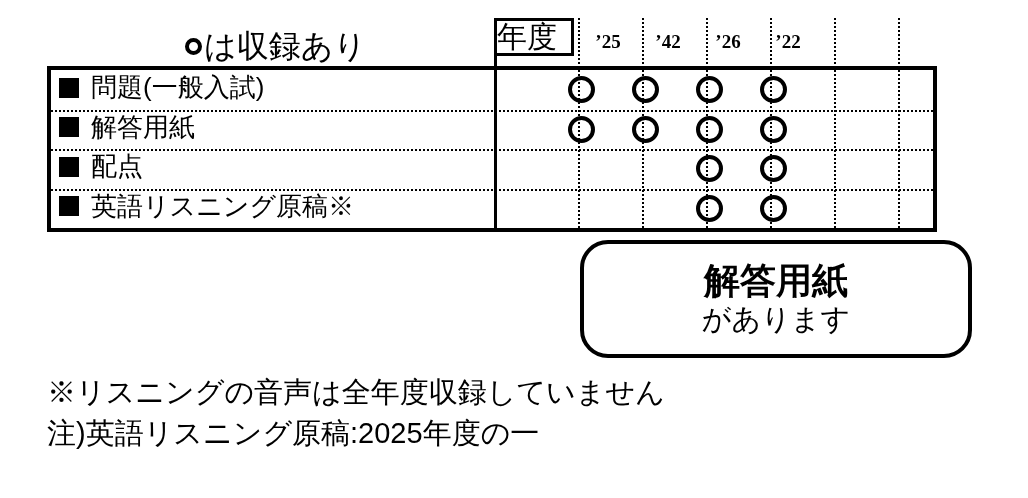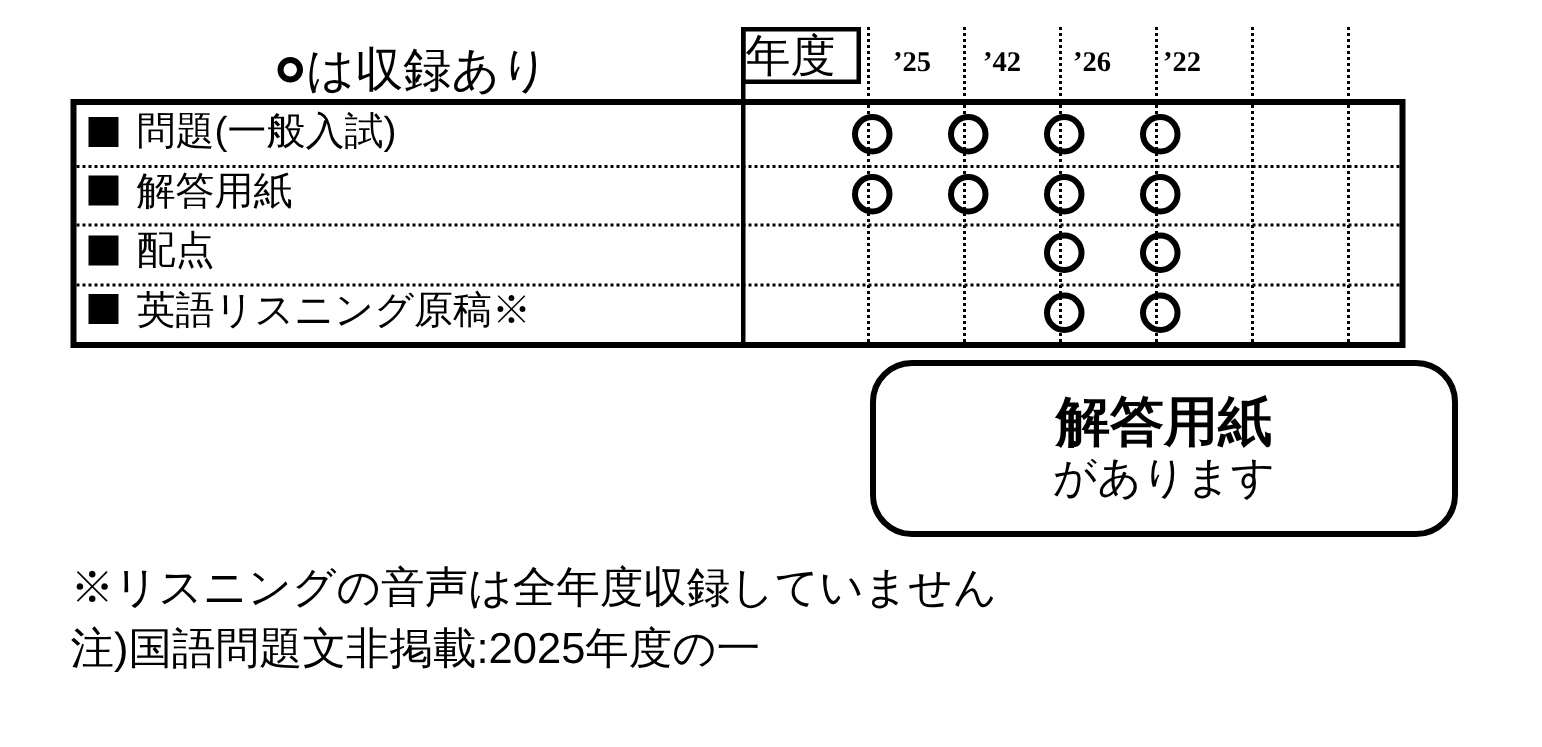--- a/index.html
+++ b/index.html
@@ -319,14 +319,14 @@
   <div class="vline" style="left:851px;"></div>
 </div>
 
 <div class="bubble">
   <div class="l1">解答用紙</div>
   <div class="l2">があります</div>
 </div>
 
 <div class="notes">
   <div>※リスニングの音声は全年度収録していません</div>
-  <div>注)国語問題文非掲載:2025年度の一</div>
+  <div>注)英語リスニング原稿:2025年度の一</div>
 </div>
 
 </body></html>

